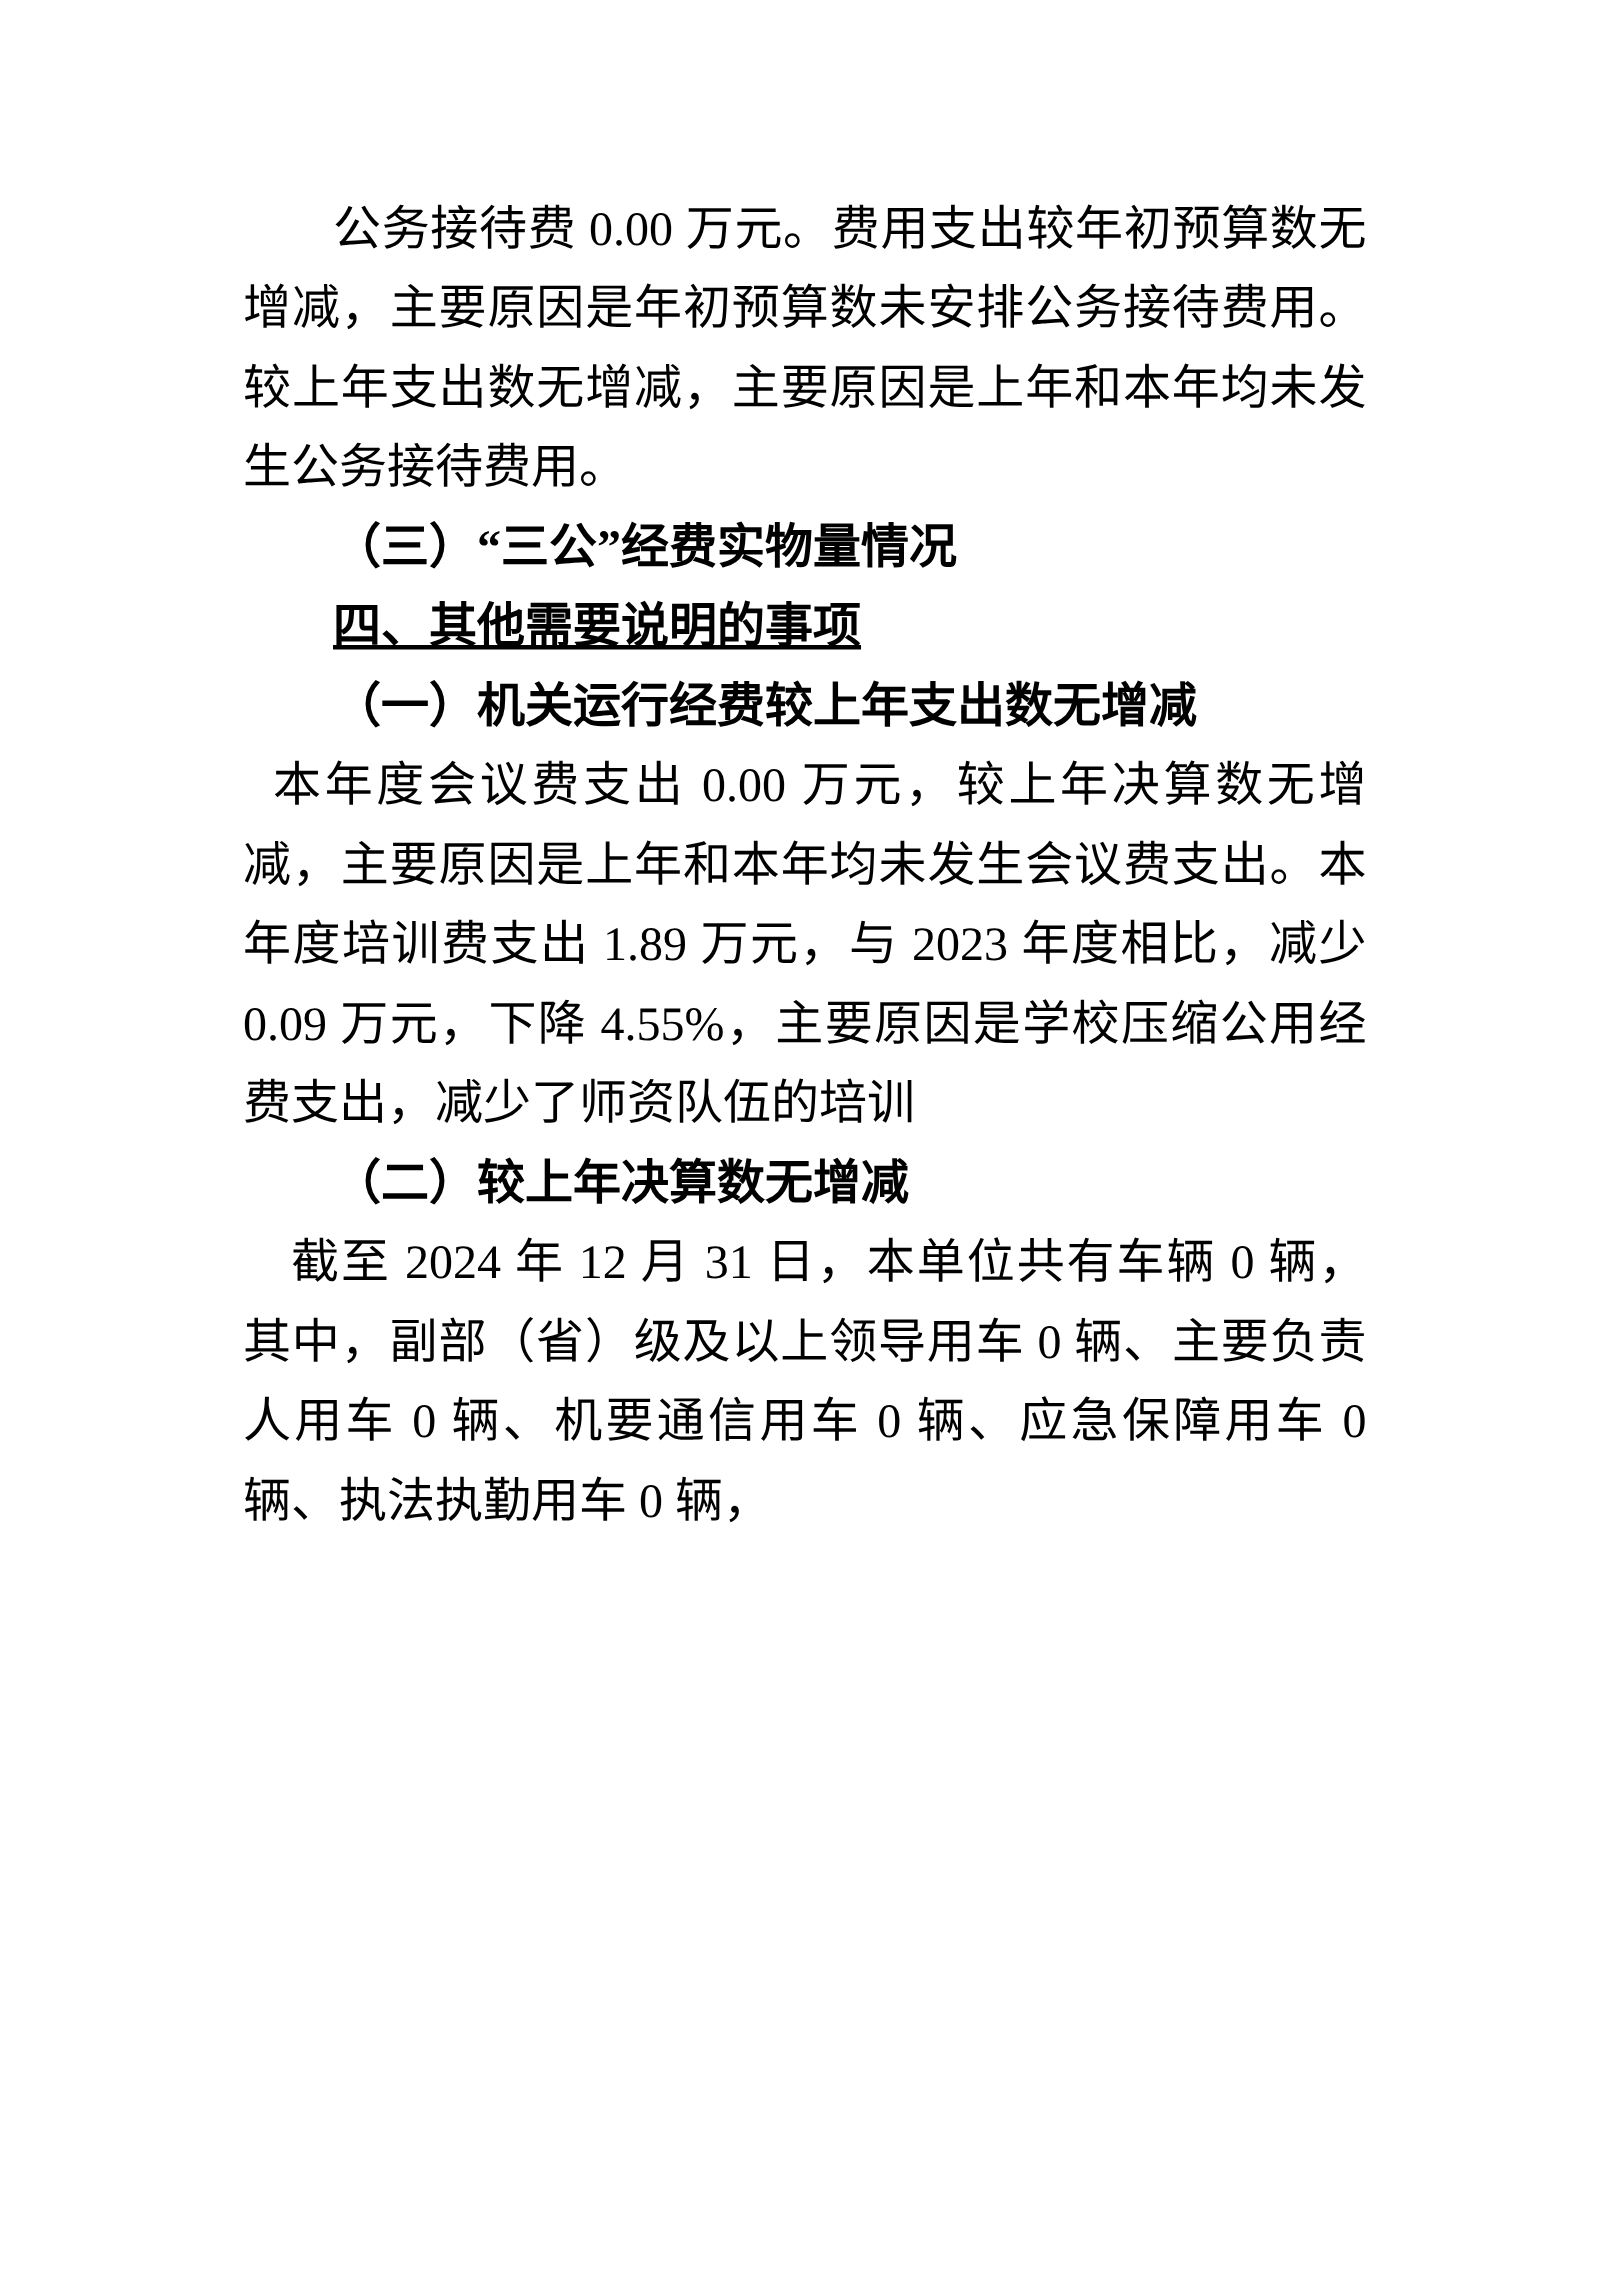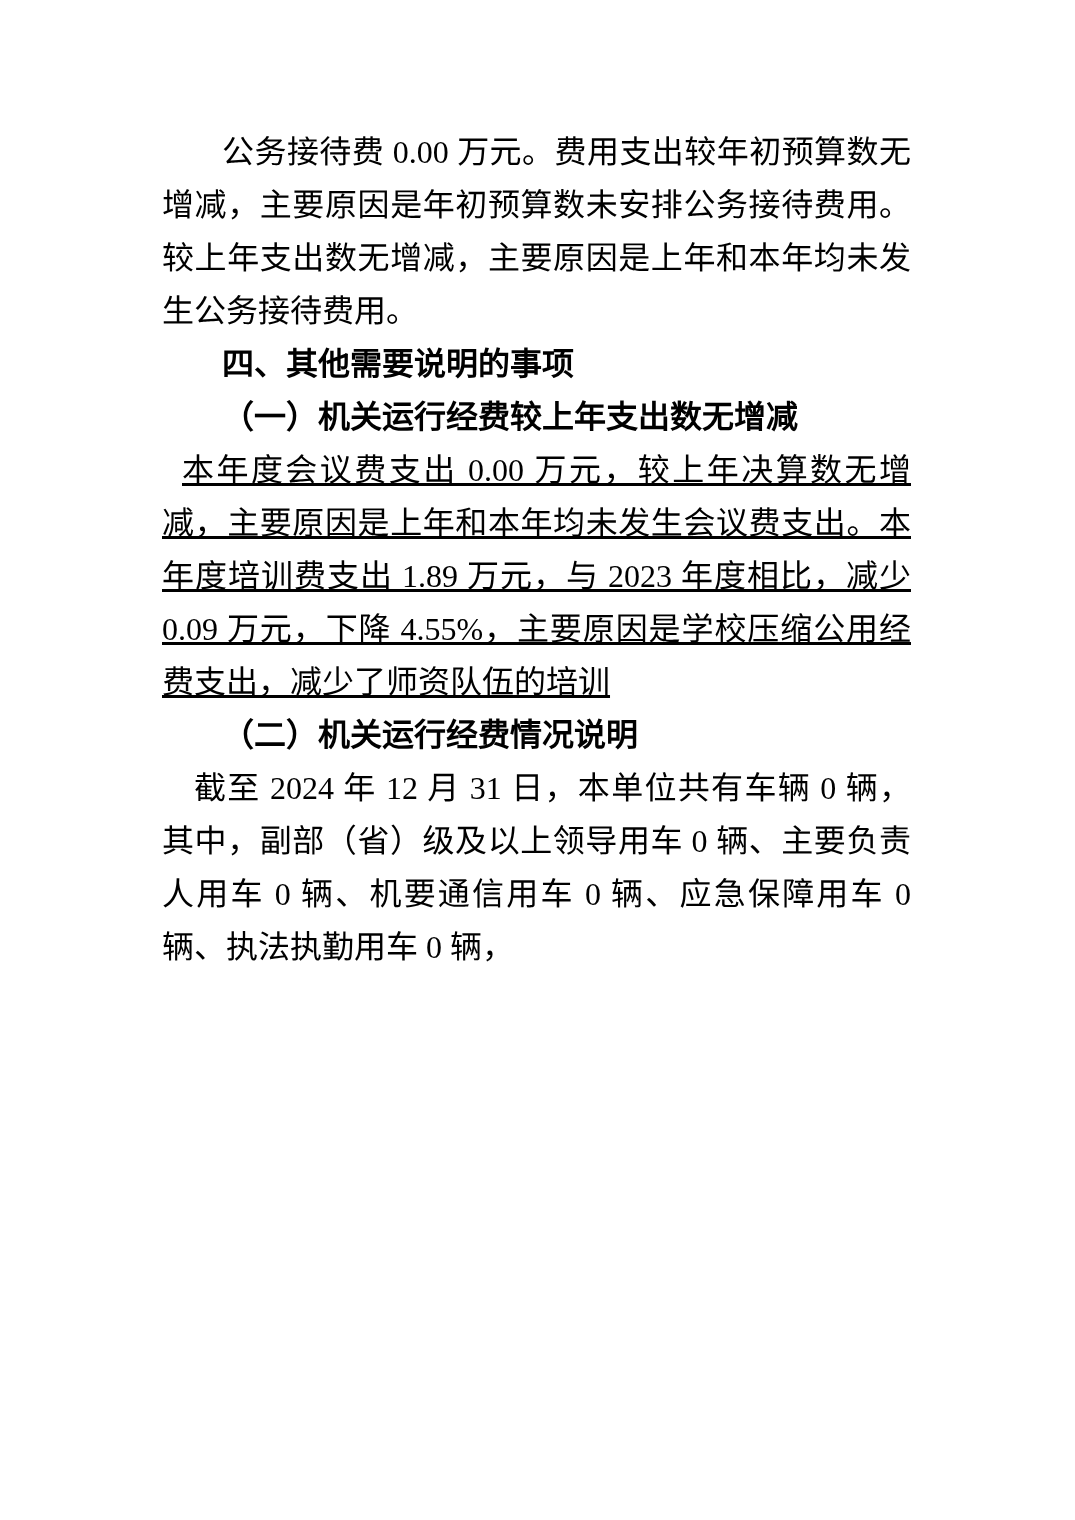--- a/index.html
+++ b/index.html
@@ -26,48 +26,50 @@
     text-align: justify;
     text-justify: inter-character;
   }
   .content p {
     margin: 0;
     padding: 0;
   }
   
   .ind-2  { text-indent: 60px; }
   .ind-1  { text-indent: 32px; }
-  .ind-05 { text-indent: 20px; text-decoration: underline; }
+  .ind-05 { text-indent: 20px; }
   
   .h-kai {
     font-weight: bold;
     font-family: "Liberation Serif", "DejaVu Serif", serif;
   }
   
   .h-hei {
     font-weight: bold;
     font-family: "Liberation Sans", "DejaVu Sans", sans-serif;
+    text-decoration: underline;
   }
 </style>
 </head>
 <body>
 
 <div class="page">
   <div class="content">
 
     <p class="ind-2">公务接待费 0.00 万元。费用支出较年初预算数无增减，主要原因是年初预算数未安排公务接待费用。较上年支出数无增减，主要原因是上年和本年均未发生公务接待费用。</p>
 
+    <p class="ind-2 h-kai">（三）“三公”经费实物量情况</p>
 
 
     <p class="ind-2 h-hei">四、其他需要说明的事项</p>
 
     <p class="ind-2 h-kai">（一）机关运行经费较上年支出数无增减</p>
 
     <p class="ind-05">本年度会议费支出 0.00 万元，较上年决算数无增减，主要原因是上年和本年均未发生会议费支出。本年度培训费支出 1.89 万元，与 2023 年度相比，减少 0.09 万元，下降 4.55%，主要原因是学校压缩公用经费支出，减少了师资队伍的培训</p>
 
-    <p class="ind-2 h-kai">（二）机关运行经费情况说明</p>
+    <p class="ind-2 h-kai">（二）较上年决算数无增减</p>
 
 
 
     <p class="ind-1">截至 2024 年 12 月 31 日，本单位共有车辆 0 辆，其中，副部（省）级及以上领导用车 0 辆、主要负责人用车 0 辆、机要通信用车 0 辆、应急保障用车 0 辆、执法执勤用车 0 辆，</p>
 
   </div>
 </div>
 
 </body></html>

